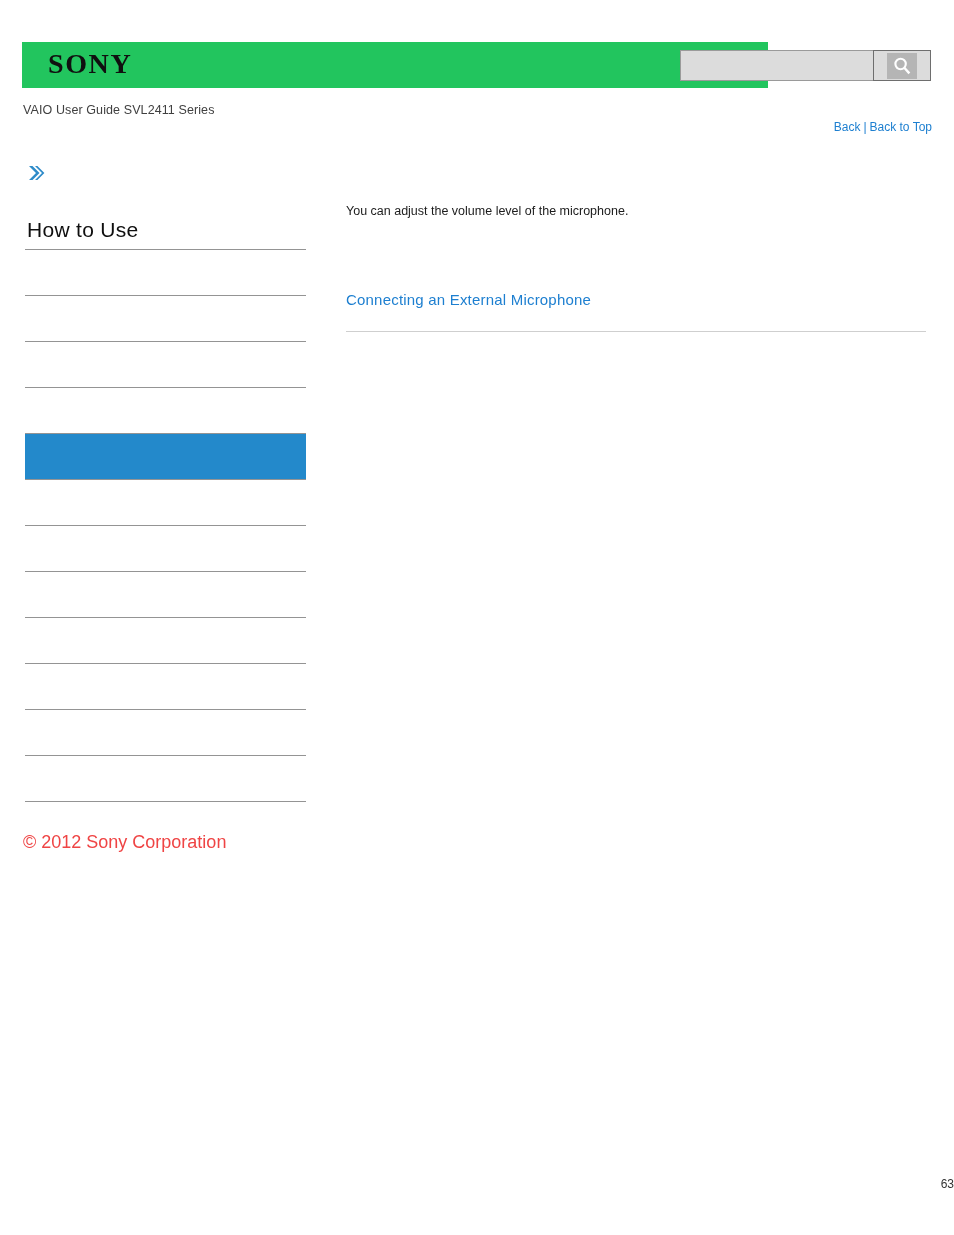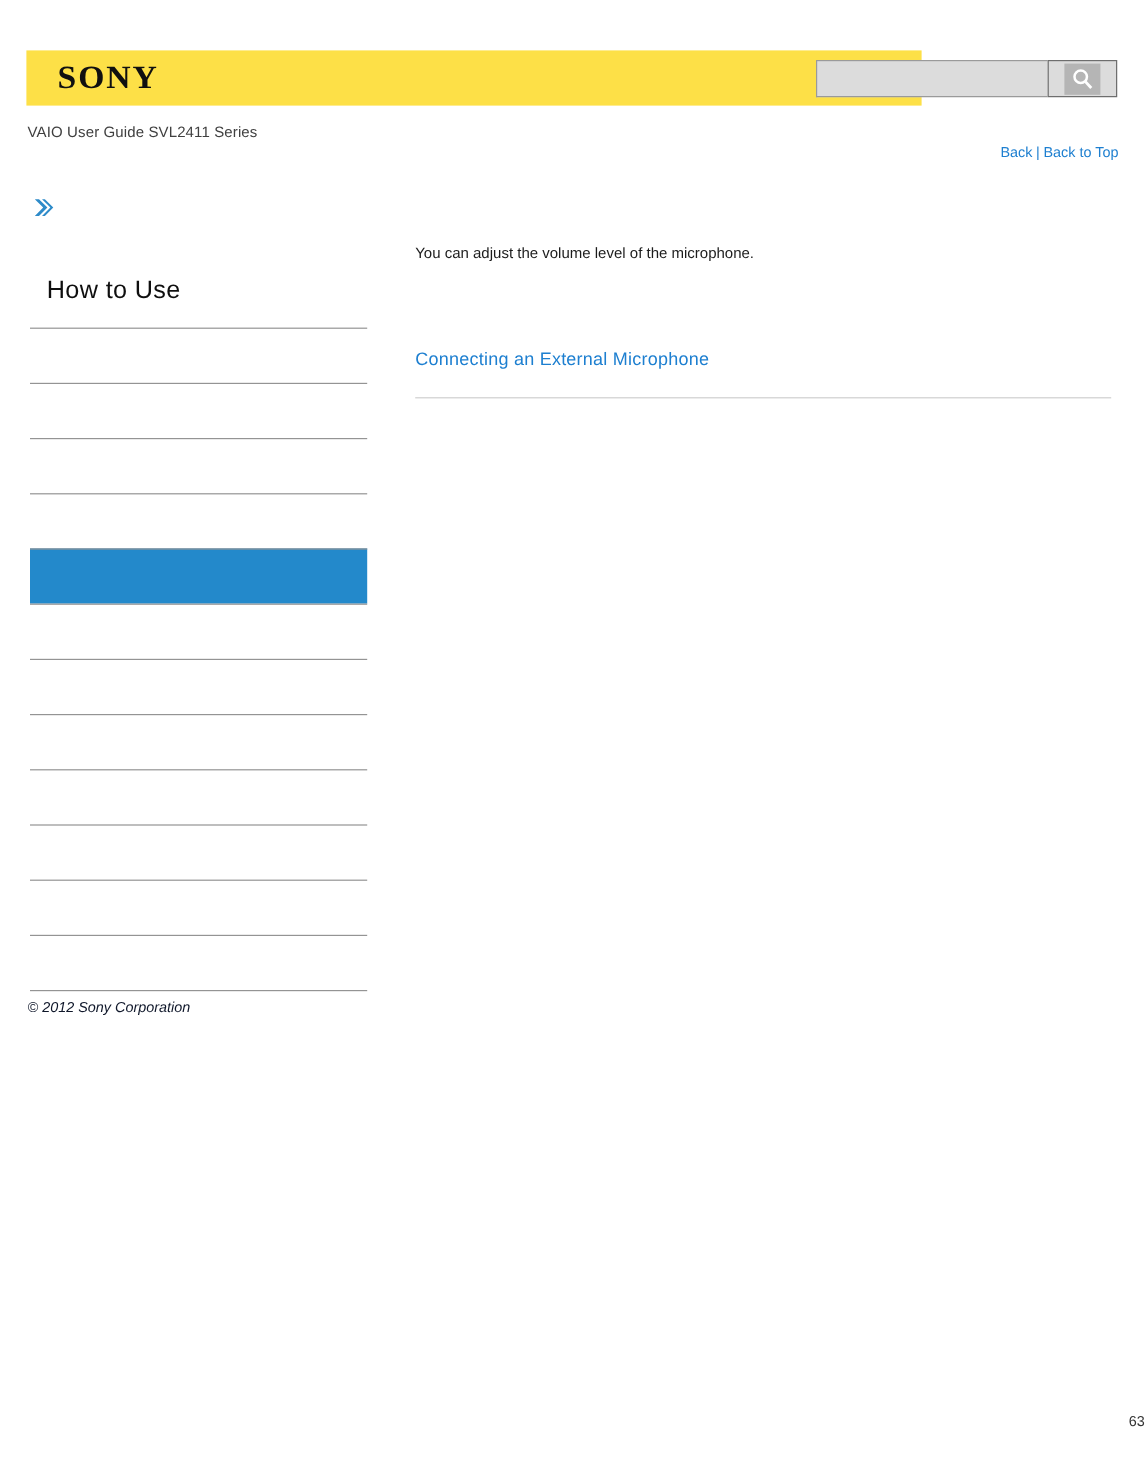--- a/index.html
+++ b/index.html
@@ -16,21 +16,21 @@
     overflow: hidden;
   }
 
   
   .header-bar {
     position: absolute;
     left: 22px;
     top: 42px;
     width: 746px;
     height: 46px;
-    background: #fde047;
+    background: #22c55e;
     box-sizing: border-box;
   }
   .sony-logo {
     position: absolute;
     left: 26px;
     top: 9px;
     font-family: "Liberation Serif", serif;
     font-size: 27px;
     font-weight: bold;
     letter-spacing: 1.5px;
@@ -123,21 +123,21 @@
     left: 25px;
     top: 218px;
     width: 281px;
   }
   .sidebar-title {
     font-size: 21px;
     font-weight: normal;
     color: #0f0f0f;
     letter-spacing: 0.3px;
     padding: 0 0 7px 2px;
-    margin: 12px;
+    margin: 0;
     line-height: 1.15;
   }
   .sb-row {
     height: 46px;
     border-top: 1px solid #949494;
     box-sizing: border-box;
     font-size: 12.5px;
     color: #1d7fd0;
     display: flex;
     align-items: center;
@@ -152,23 +152,22 @@
   .sb-bottom {
     border-top: 1px solid #949494;
     height: 0;
   }
 
   
   .copyright {
     position: absolute;
     left: 23px;
     top: 832px;
-    font-size: 12px;
-    color: #0f172a;
-    font-style: italic;
+    font-size: 18px;
+    color: #ef4444;
   }
 
   
   .content {
     position: absolute;
     left: 346px;
     top: 198px;
     width: 580px;
   }
   .entry {

